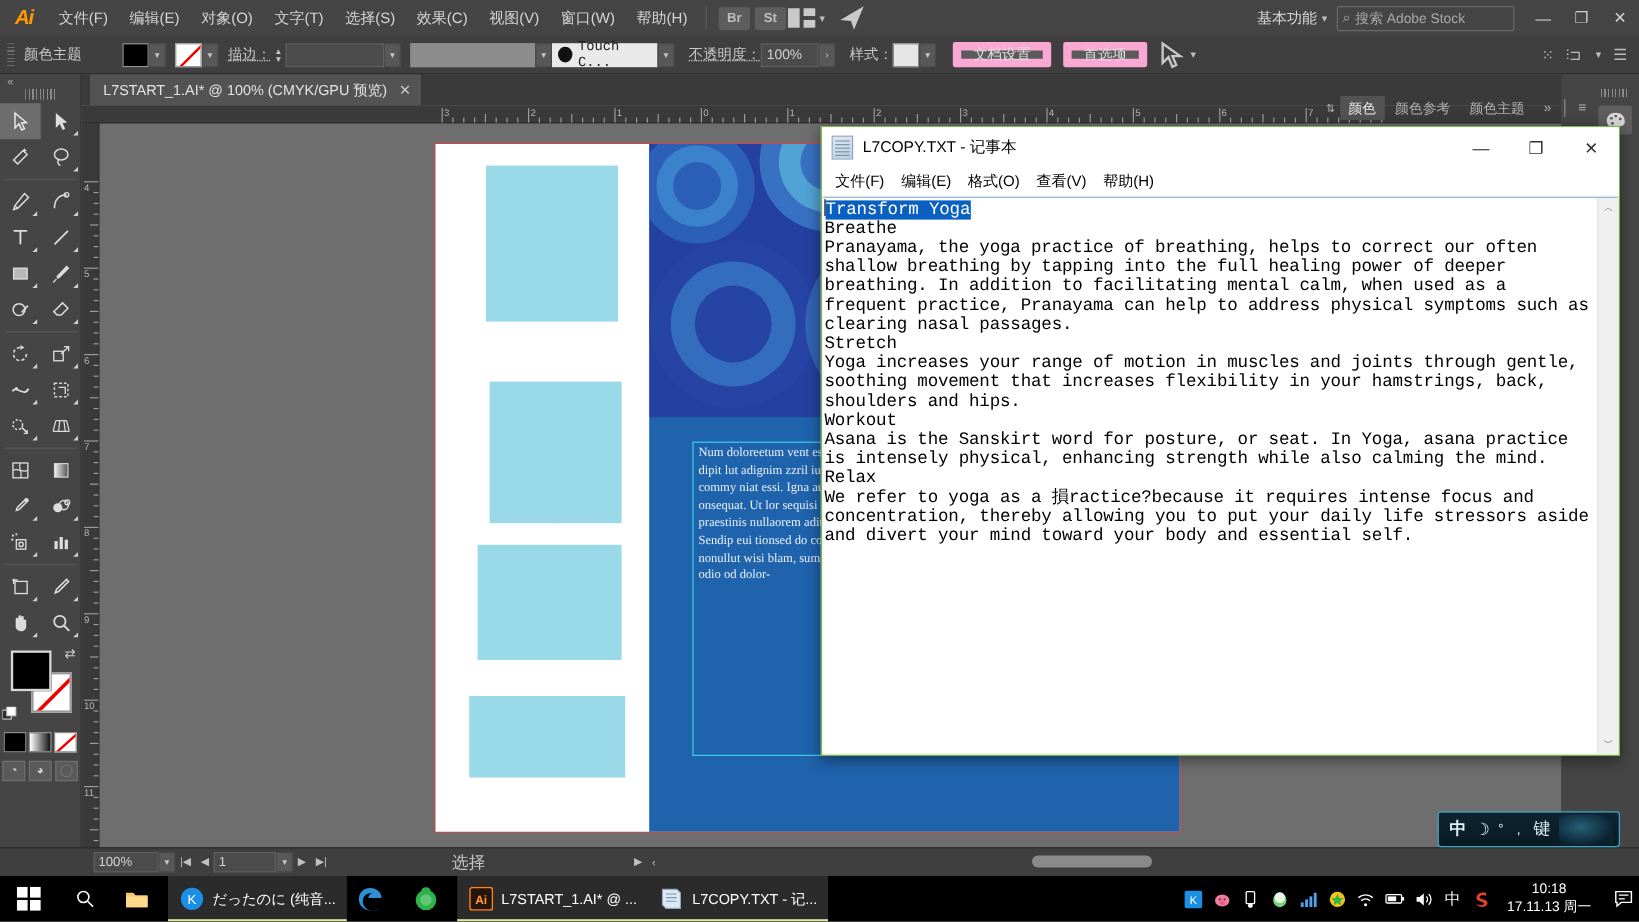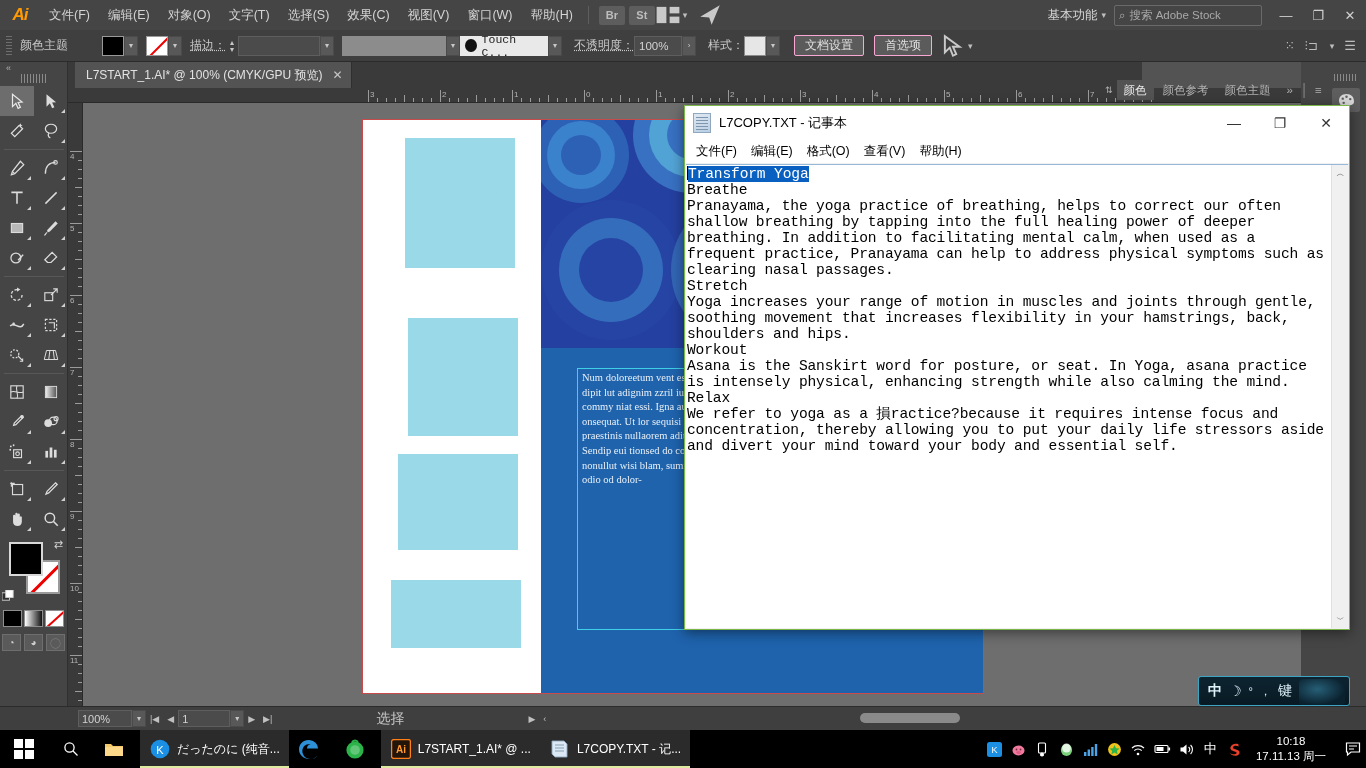--- a/index.html
+++ b/index.html
@@ -76,28 +76,28 @@
     font-size: 11.5px; display: flex; align-items: center; padding: 0 4px;
   }
   .cb-field.grey { background: #8c8c8c; border-color:#8c8c8c; }
   .brush-field {
     height: 20px; background: #e9e9e9; color: #222; font-size: 11.5px;
     display: flex; align-items: center; gap: 5px; padding: 0 5px; width: 88px;
     font-family: "Liberation Mono", monospace;
   }
   .brush-dot { width: 13px; height: 13px; background: #111; border-radius: 50%; }
   .cb-btn {
-    height: 21px; background: #5b5b5b; border: 1px solid #f9a8d4; border-radius: 2px;
+    height: 21px; background: #5b5b5b; border: 7px solid #f9a8d4; border-radius: 2px;
     color: #e0e0e0; font-size: 12px; display: flex; align-items: center; padding: 0 10px;
   }
   .cb-right { margin-left: auto; display: flex; align-items: center; gap: 10px; padding-right: 10px; }
 
   
   .tabbar {
-    position: absolute; left: 0; top: 62px; width: 1142px; height: 26px; background: #3a3a3a;
+    position: absolute; left: 0; top: 62px; width: 1366px; height: 26px; background: #3a3a3a;
   }
   .doc-tab {
     position: absolute; left: 75px; top: 0; height: 26px; background: #535353;
     display: flex; align-items: center; padding: 0 8px 0 11px; gap: 10px;
     border-right: 1px solid #2f2f2f;
   }
   .doc-tab-label { color: #e2e2e2; font-size: 12px; white-space: nowrap; }
   .doc-tab-close { color: #c8c8c8; font-size: 12px; }
 
   

